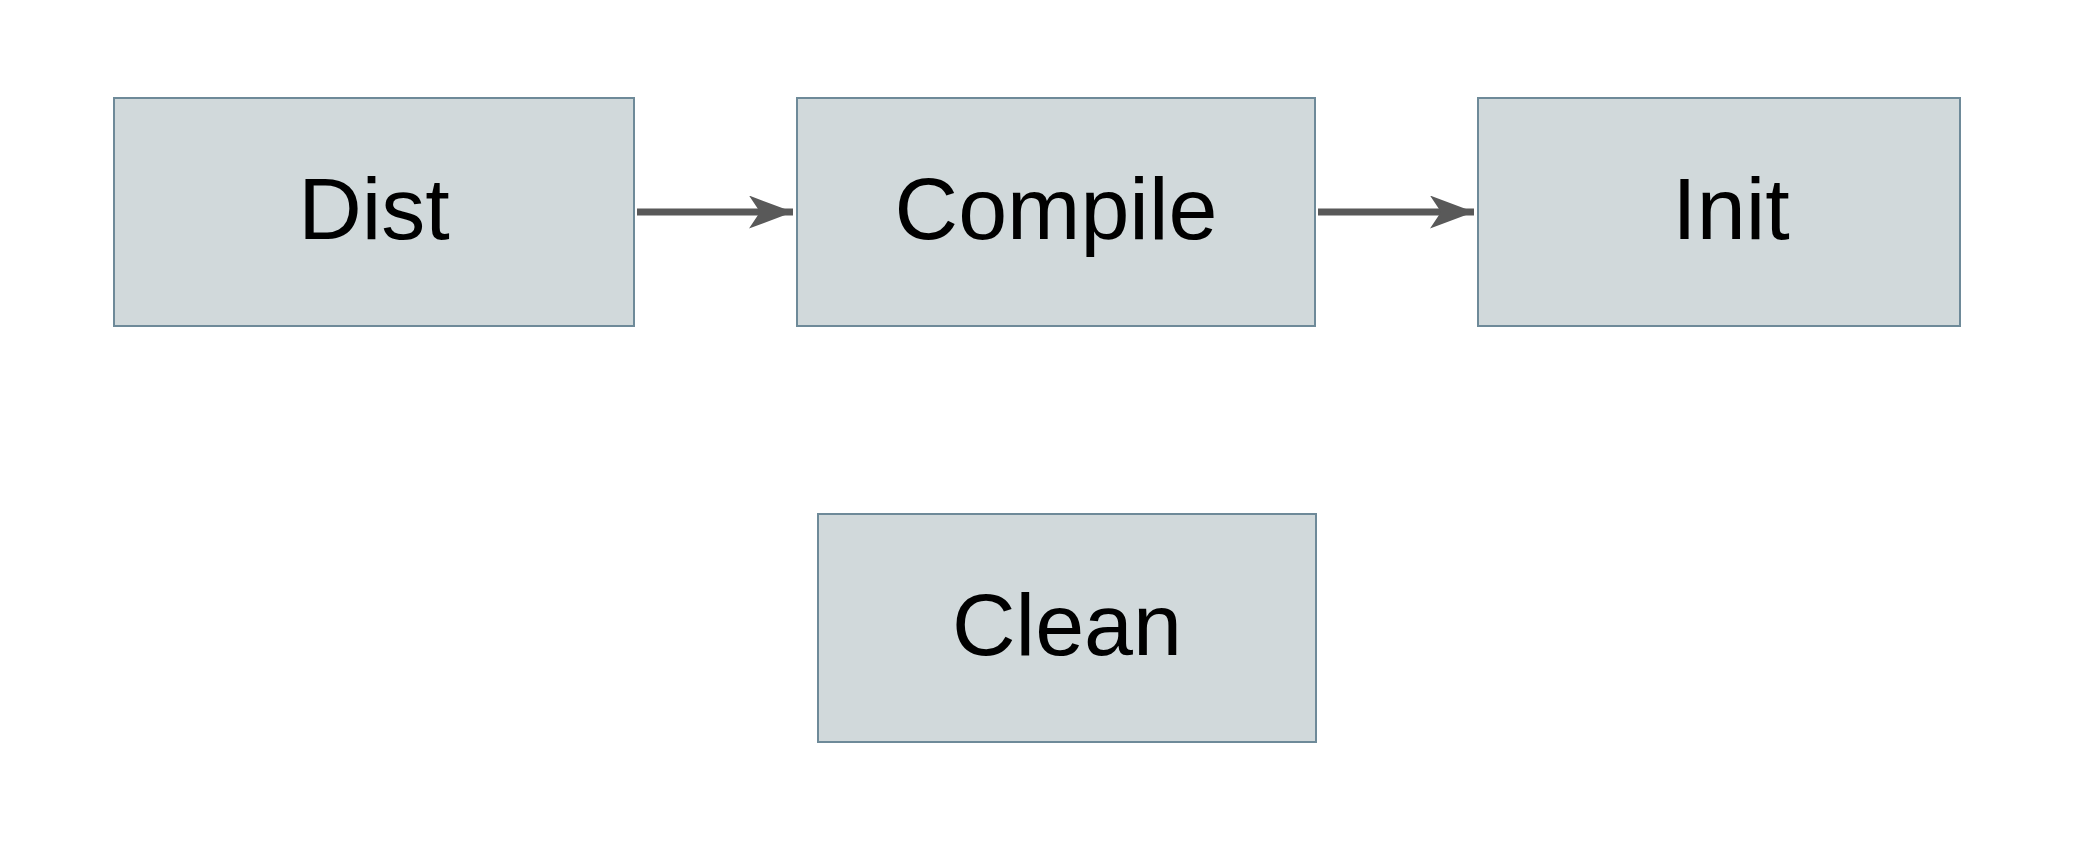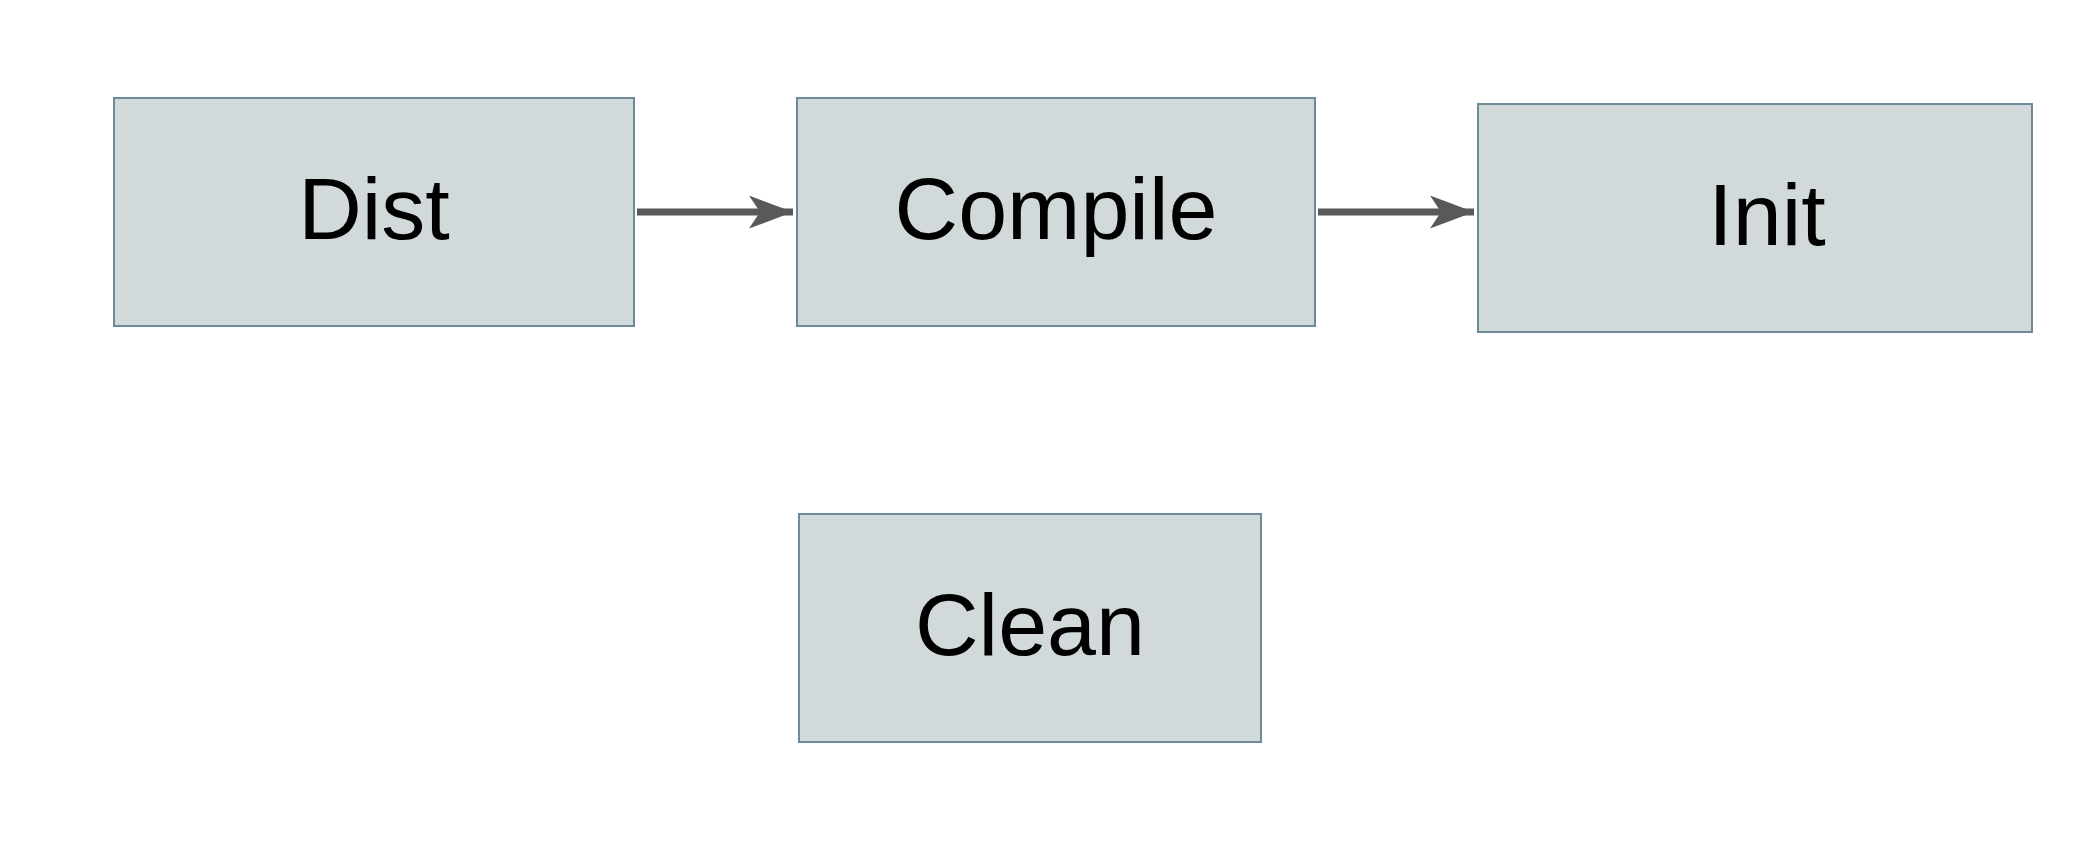--- a/index.html
+++ b/index.html
@@ -43,22 +43,22 @@
   .node-label {
     font-size: 88px;
     line-height: 1;
     color: var(--text);
     letter-spacing: 0px;
     white-space: nowrap;
     padding-bottom: 6px;
   }
   .node-dist    { left: 73px;   top: 97px;  width: 522px; height: 230px; }
   .node-compile { left: 756px;  top: 97px;  width: 520px; height: 230px; text-align: center; }
-  .node-init    { left: 1437px; top: 103px;  width: 556px; height: 230px; padding-left: 24px; }
-  .node-clean   { left: 758px;  top: 513px; width: 464px; height: 230px; align-items: center; }
+  .node-init    { left: 1437px; top: 97px;  width: 484px; height: 230px; padding-left: 24px; }
+  .node-clean   { left: 777px;  top: 513px; width: 500px; height: 230px; align-items: center; }
   .edge-line {
     stroke: var(--arrow);
     stroke-width: 7;
   }
   .arrowhead-shape {
     fill: var(--arrow);
   }
 </style>
 </head>
 <body>

